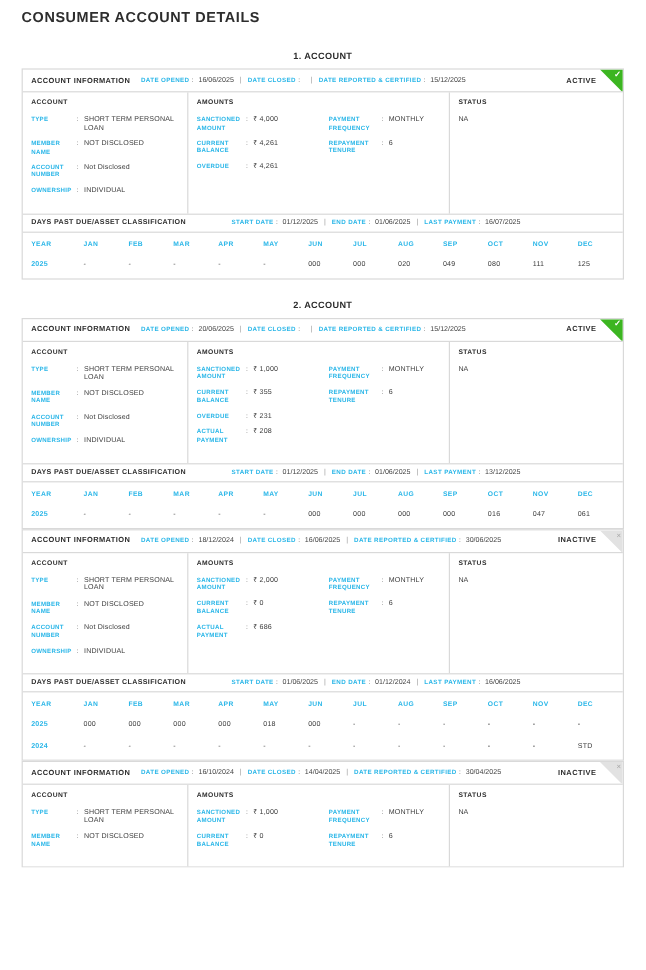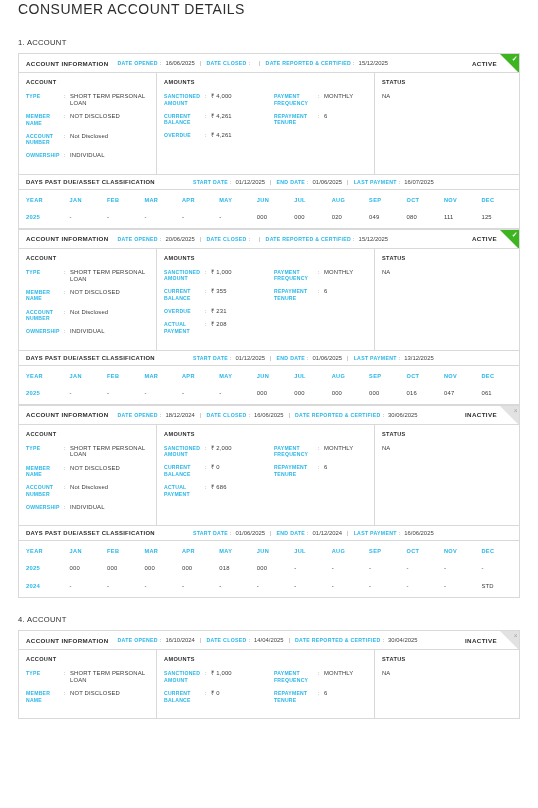--- a/index.html
+++ b/index.html
@@ -6,35 +6,36 @@
   html, body {
     width: 538px;
     background: #ffffff;
     font-family: "Liberation Sans", sans-serif;
     color: #333;
     -webkit-font-smoothing: antialiased;
   }
   body { padding: 0 18px; overflow-x: hidden; }
 
   .page-title {
-    font-size: 14px;
-    font-weight: normal;
+    font-size: 12px;
+    font-weight: bold;
     letter-spacing: 0.5px;
     color: #2d2d2d;
-    padding-top: 1px;
+    padding-top: 7px;
     padding-bottom: 4px;
   }
 
   .acct-heading {
     font-size: 7.6px;
-    font-weight: normal;
+    font-weight: bold;
     letter-spacing: 0.3px;
     color: #2d2d2d;
     margin-top: 17px;
     margin-bottom: 6px;
+    text-align: center;
   }
 
   .card {
     border: 1px solid #d9d9d9;
     background: #fff;
     position: relative;
   }
 
   
   .card-head {
@@ -351,20 +352,21 @@
             <td>000</td>
             <td>020</td>
             <td>049</td>
             <td>080</td>
             <td>111</td>
             <td>125</td>
           </tr>
         </tbody>
       </table>
     </div>
+    <div class="acct-heading">2. ACCOUNT</div>
     <div class="card">
       <div class="card-head">
         <span class="head-title">ACCOUNT INFORMATION</span>
         <span style="width:9px"></span>
         <div class="head-field">
           <span class="head-lbl">DATE OPENED</span>
           <span class="head-sep">:</span>
           <span class="head-val">20/06/2025</span>
         </div>
         <span class="pipe">|</span>
@@ -697,21 +699,20 @@
             <td class="dash">-</td>
             <td class="dash">-</td>
             <td class="dash">-</td>
             <td class="dash">-</td>
             <td class="dash">-</td>
             <td>STD</td>
           </tr>
         </tbody>
       </table>
     </div>
-    <div class="acct-heading">4. ACCOUNT</div>
     <div class="card">
       <div class="card-head">
         <span class="head-title">ACCOUNT INFORMATION</span>
         <span style="width:9px"></span>
         <div class="head-field">
           <span class="head-lbl">DATE OPENED</span>
           <span class="head-sep">:</span>
           <span class="head-val">16/10/2024</span>
         </div>
         <span class="pipe">|</span>

